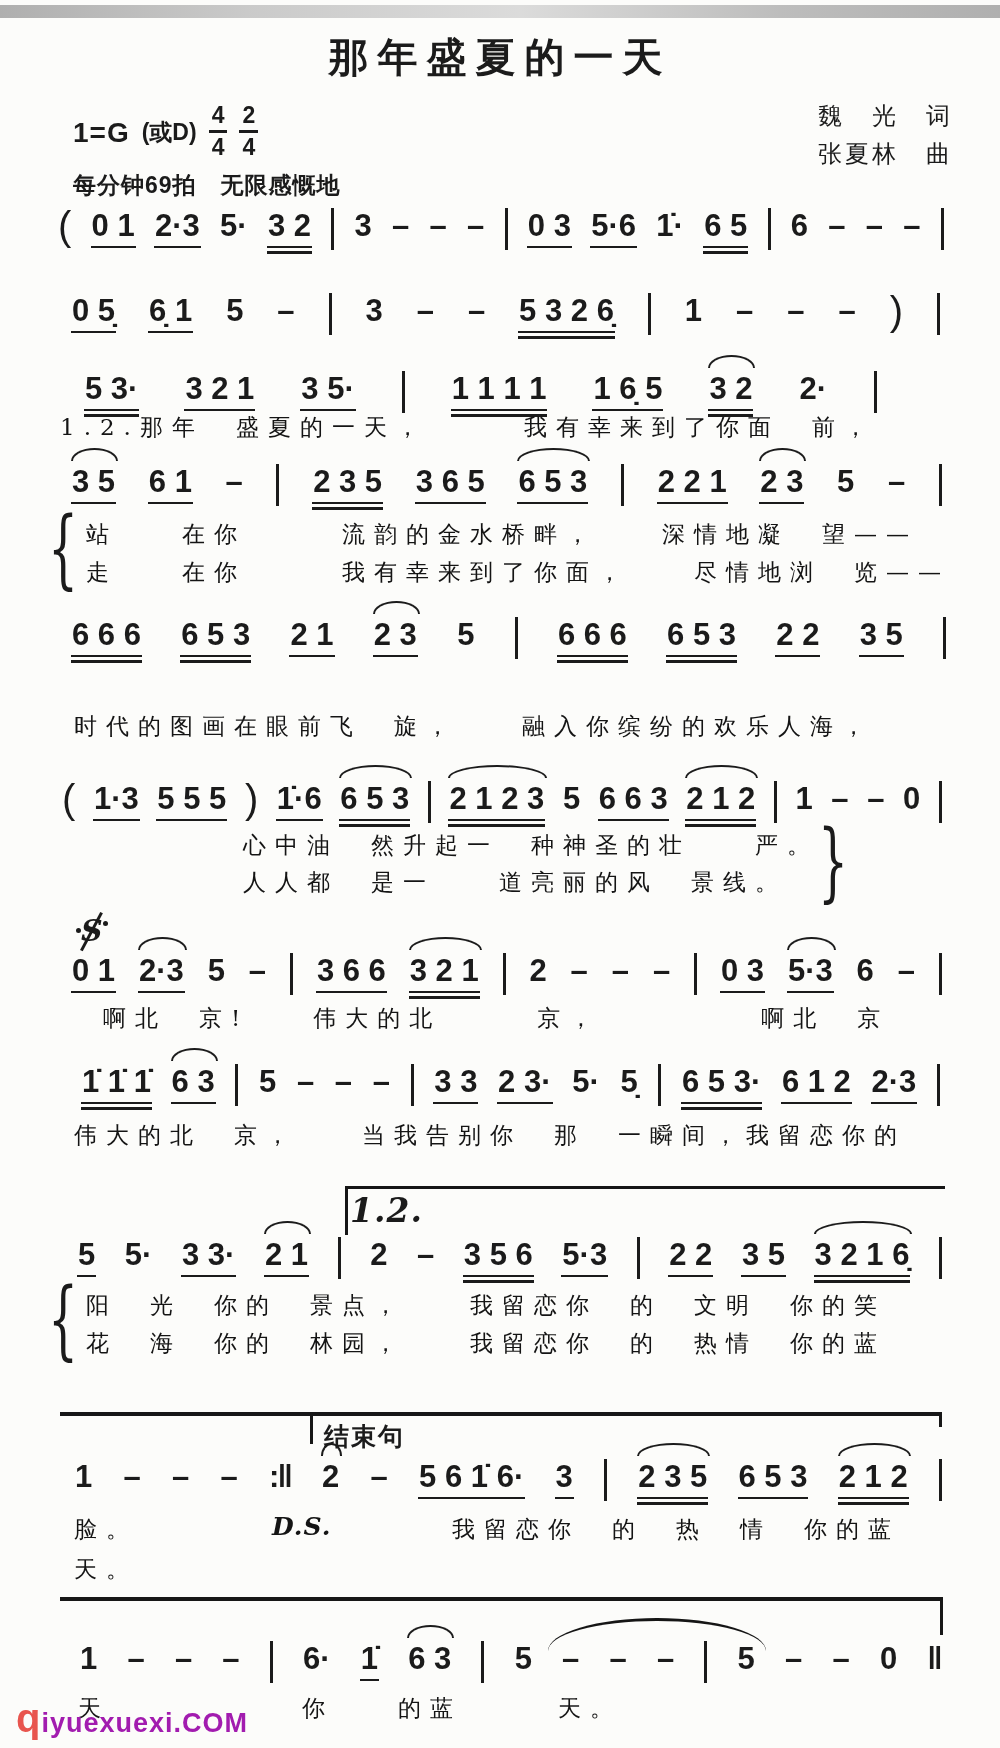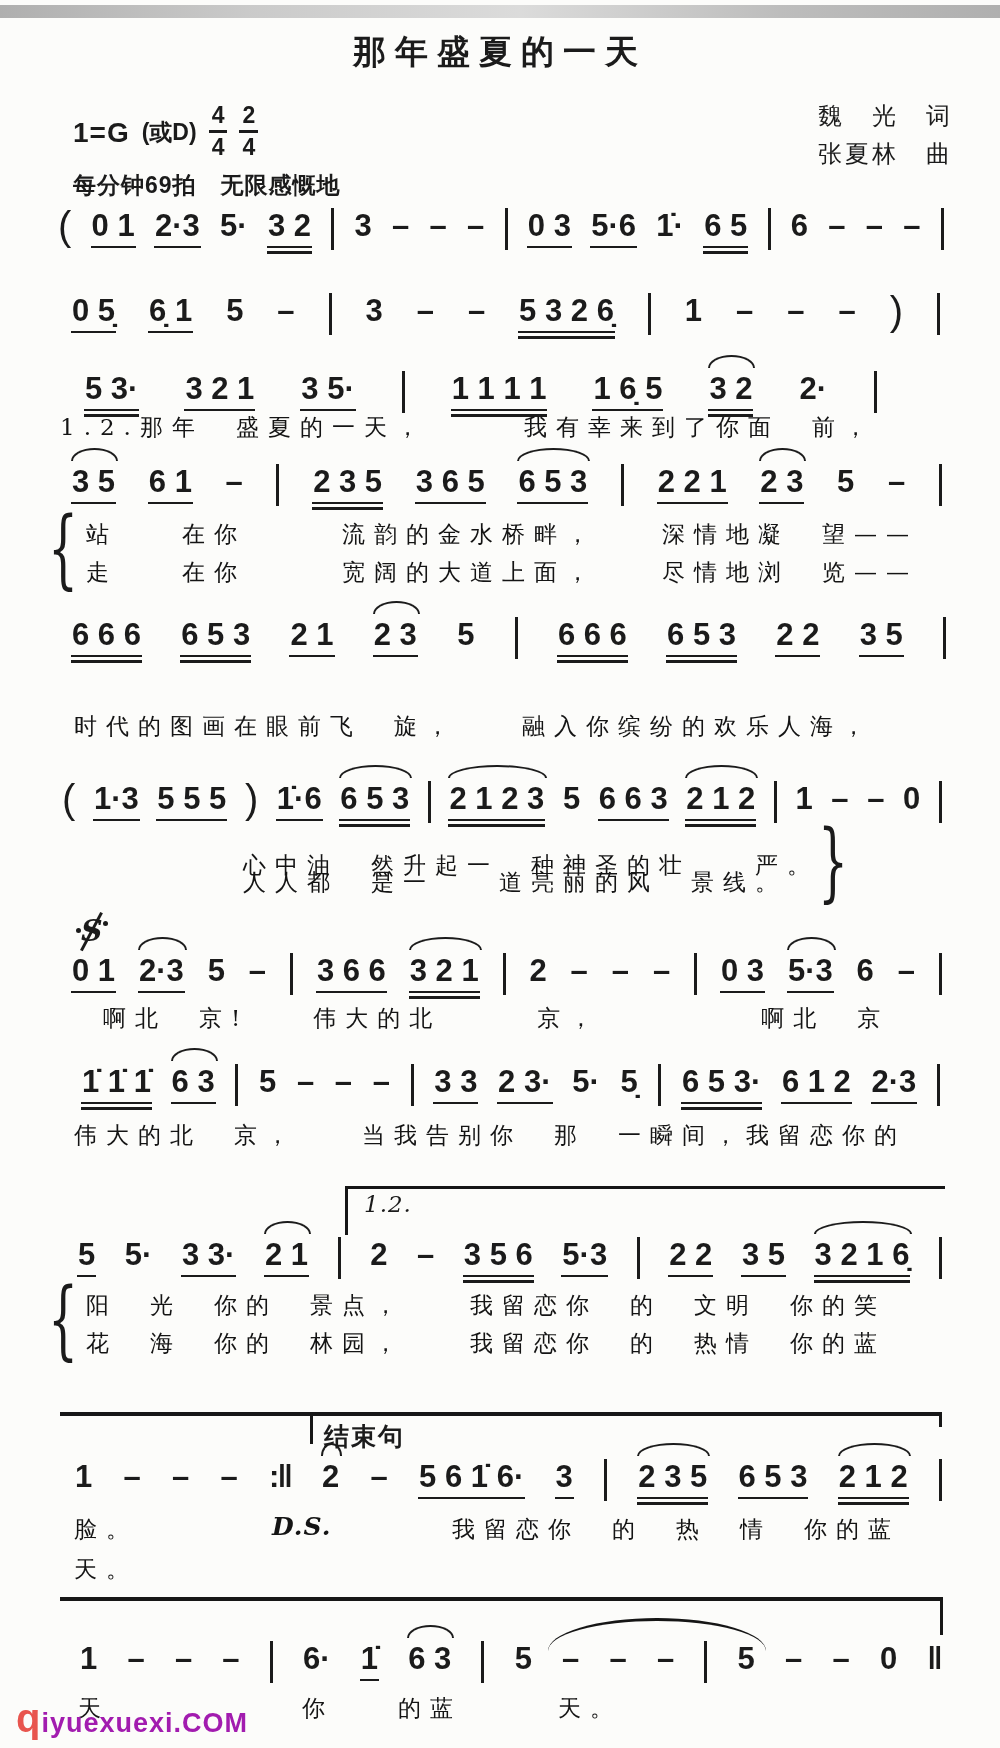--- a/index.html
+++ b/index.html
@@ -1,21 +1,21 @@
 <!DOCTYPE html>
 <html><head>
 <meta charset="utf-8">
 <style>
   html,body{margin:0;padding:0;background:#e9e9e9;}
   .page{position:relative;width:1000px;height:1748px;margin:0 auto;background:#fcfcfa;
         font-family:"Liberation Sans","DejaVu Sans",sans-serif;color:#1b1b1b;overflow:hidden;}
   .scan-top{position:absolute;left:0;top:5px;width:100%;height:13px;opacity:.7;
         background:linear-gradient(90deg,#8e8e8e 0%,#b5b5b5 25%,#cdcdcd 52%,#a2a2a2 78%,#8f8f8f 100%);}
   .title{position:absolute;left:0;right:0;top:30px;margin:0;text-align:center;
-        font-size:33px;font-weight:bold;letter-spacing:9px;}
+        font-size:40px;font-weight:bold;letter-spacing:9px;}
   .keyrow{position:absolute;left:73px;top:106px;display:flex;align-items:center;gap:12px;font-weight:bold;}
   .key{font-size:28px;letter-spacing:1px;}
   .keyalt{font-size:23px;}
   .ts{display:inline-flex;flex-direction:column;align-items:center;font-size:23px;line-height:1;margin-top:-2px;}
   .ts b{padding:0 3px 3px;border-bottom:3px solid #1b1b1b;}
   .ts i{font-style:normal;font-weight:bold;padding-top:3px;}
   .credit{position:absolute;left:818px;font-family:"DejaVu Serif","Liberation Serif",serif;
         font-size:24px;letter-spacing:3px;white-space:pre;}
   .c1{top:100px}.c2{top:138px}
   .tempo{position:absolute;left:73px;top:170px;font-size:23px;font-weight:bold;letter-spacing:1px;}
@@ -34,21 +34,21 @@
   .fin{letter-spacing:-1px;}
   .arc{position:absolute;left:-1px;right:-3px;top:-15px;height:11px;border:2.5px solid #1b1b1b;border-bottom:none;
        border-radius:50% 50% 0 0 / 100% 100% 0 0;}
 
   
   .lyr{position:absolute;font-family:"DejaVu Serif","Liberation Serif",serif;font-size:23px;
        letter-spacing:9px;white-space:pre;color:#141414;}
   .lc {left:60px; top:412px;text-align:center;}
   .ld1{left:86px; top:519px;}  .ld2{left:86px; top:557px;}
   .le1{left:74px; top:674px;}  .le2{left:74px; top:711px;}
-  .lf1{left:243px;top:830px;margin-top:20px;}  .lf2{left:243px;top:867px;}
+  .lf1{left:243px;top:830px;}  .lf2{left:243px;top:867px;}
   .lg {left:103px;top:1003px;}
   .lh {left:74px; top:1120px;}
   .li1{left:86px; top:1290px;} .li2{left:86px; top:1328px;}
   .ljw{left:74px; top:1514px;}
   .ds {left:272px;top:1512px;font-style:italic;font-weight:bold;letter-spacing:1px;font-size:25px;}
   .ljr{left:452px;top:1514px;}
   .lj2{left:74px; top:1554px;}
   .lk {left:78px; top:1693px;}
 
   
@@ -71,22 +71,22 @@
   .brf{left:818px;top:818px;}
 
   .segno{position:absolute;left:76px;top:913px;width:32px;height:40px;}
   .segno .sg{font-family:"DejaVu Serif",serif;font-style:italic;font-weight:bold;font-size:30px;line-height:36px;display:inline-block;padding-left:5px;}
   .segno::before{content:"";position:absolute;left:14px;top:-3px;width:2.5px;height:43px;background:#1b1b1b;transform:rotate(28deg);}
   .segno::after{content:"";position:absolute;left:0;top:15px;width:5px;height:5px;border-radius:50%;background:#1b1b1b;
                 box-shadow:27px -7px 0 #1b1b1b;}
 
   .volta{position:absolute;left:345px;top:1186px;width:597px;height:46px;
          border-top:3.5px solid #161616;border-left:3px solid #161616;}
-  .vlabel{position:absolute;left:16px;top:2px;font-family:"DejaVu Serif",serif;font-style:italic;
-          font-size:23px;font-weight:normal;letter-spacing:1px;}
+  .vlabel{position:absolute;left:2px;top:2px;font-family:"DejaVu Serif",serif;font-style:italic;
+          font-size:33px;font-weight:bold;letter-spacing:1px;}
 
   .jline{position:absolute;left:60px;top:1412px;width:882px;height:3.5px;background:#171717;}
   .jline::after{content:"";position:absolute;right:0;top:0;width:3px;height:15px;background:#171717;}
   .jtick{position:absolute;left:310px;top:1412px;width:3px;height:32px;background:#171717;}
   .jlabel{position:absolute;left:324px;top:1420px;font-size:25px;font-weight:bold;letter-spacing:2px;}
 
   .kline{position:absolute;left:60px;top:1597px;width:883px;height:3.5px;background:#171717;}
   .kline::after{content:"";position:absolute;right:0;top:0;width:3px;height:38px;background:#171717;}
 
   .bigarc{position:absolute;left:548px;top:1618px;width:218px;height:30px;border-top:3px solid #151515;
@@ -127,21 +127,21 @@
   <div class="m se"><span class="nt u2">6 6 6</span><span class="nt u2">6 5 3</span><span class="nt u1">2 1</span><span class="nt u1">2 3<i class="arc"></i></span><span class="nt">5</span><span class="bar"></span><span class="nt u2">6 6 6</span><span class="nt u2">6 5 3</span><span class="nt u1">2 2</span><span class="nt u1">3 5</span><span class="bar"></span></div>
   <div class="m sf"><span class="nt par">(</span><span class="nt u1">1·3</span><span class="nt u1">5 5 5</span><span class="nt par">)</span><span class="nt u1">1̇·6</span><span class="nt u2">6 5 3<i class="arc"></i></span><span class="bar"></span><span class="nt u2">2 1 2 3<i class="arc"></i></span><span class="nt">5</span><span class="nt u1">6 6 3</span><span class="nt u2">2 1 2<i class="arc"></i></span><span class="bar"></span><span class="nt">1</span><span class="nt dash">–</span><span class="nt dash">–</span><span class="nt">0</span><span class="bar"></span></div>
   <div class="m sg"><span class="nt u1">0 1</span><span class="nt u1">2·3<i class="arc"></i></span><span class="nt">5</span><span class="nt dash">–</span><span class="bar"></span><span class="nt u1">3 6 6</span><span class="nt u2">3 2 1<i class="arc"></i></span><span class="bar"></span><span class="nt">2</span><span class="nt dash">–</span><span class="nt dash">–</span><span class="nt dash">–</span><span class="bar"></span><span class="nt u1">0 3</span><span class="nt u1">5·3<i class="arc"></i></span><span class="nt">6</span><span class="nt dash">–</span><span class="bar"></span></div>
   <div class="m sh"><span class="nt u2">1̇ 1̇ 1̇</span><span class="nt u1">6 3<i class="arc"></i></span><span class="bar"></span><span class="nt">5</span><span class="nt dash">–</span><span class="nt dash">–</span><span class="nt dash">–</span><span class="bar"></span><span class="nt u1">3 3</span><span class="nt u1">2 3·</span><span class="nt">5·</span><span class="nt">5̣</span><span class="bar"></span><span class="nt u2">6 5 3·</span><span class="nt u1">6 1 2</span><span class="nt u1">2·3</span><span class="bar"></span></div>
   <div class="m si"><span class="nt u1">5</span><span class="nt">5·</span><span class="nt u1">3 3·</span><span class="nt u1">2 1<i class="arc"></i></span><span class="bar"></span><span class="nt">2</span><span class="nt dash">–</span><span class="nt u2">3 5 6</span><span class="nt u1">5·3</span><span class="bar"></span><span class="nt u1">2 2</span><span class="nt u1">3 5</span><span class="nt u2">3 2 1 6̣<i class="arc"></i></span><span class="bar"></span></div>
   <div class="m sj"><span class="nt">1</span><span class="nt dash">–</span><span class="nt dash">–</span><span class="nt dash">–</span><span class="nt rep">:‖</span><span class="nt">2<i class="arc"></i></span><span class="nt dash">–</span><span class="nt u1">5 6 1̇ 6·</span><span class="nt u1">3</span><span class="bar"></span><span class="nt u2">2 3 5<i class="arc"></i></span><span class="nt u1">6 5 3</span><span class="nt u2">2 1 2<i class="arc"></i></span><span class="bar"></span></div>
   <div class="m sk"><span class="nt">1</span><span class="nt dash">–</span><span class="nt dash">–</span><span class="nt dash">–</span><span class="bar"></span><span class="nt">6·</span><span class="nt u1">1̇</span><span class="nt">6 3<i class="arc"></i></span><span class="bar"></span><span class="nt">5</span><span class="nt dash">–</span><span class="nt dash">–</span><span class="nt dash">–</span><span class="bar"></span><span class="nt">5</span><span class="nt dash">–</span><span class="nt dash">–</span><span class="nt">0</span><span class="nt fin">‖</span></div>
 
   <div class="lyr lc">1.2.那年　盛夏的一天，　　　我有幸来到了你面　前，</div>
   <div class="lyr ld1">站　　在你　　　流韵的金水桥畔，　　深情地凝　望——</div>
-  <div class="lyr ld2">走　　在你　　　宽阔的大道上面，　　尽情地浏　览——</div>
+  <div class="lyr ld2">走　　在你　　　我有幸来到了你面，　　尽情地浏　览——</div>
   <div class="lyr le2">时代的图画在眼前飞　旋，　　融入你缤纷的欢乐人海，</div>
   <div class="lyr lf1">心中油　然升起一　种神圣的壮　　严。</div>
   <div class="lyr lf2">人人都　是一　　道亮丽的风　景线。</div>
   <div class="lyr lg">啊北　京!　　伟大的北　　　京，　　　　　啊北　京</div>
   <div class="lyr lh">伟大的北　京，　　当我告别你　那　一瞬间，我留恋你的</div>
   <div class="lyr li1">阳　光　你的　景点，　　我留恋你　的　文明　你的笑</div>
   <div class="lyr li2">花　海　你的　林园，　　我留恋你　的　热情　你的蓝</div>
   <div class="lyr ljw">脸。</div>
   <div class="lyr ds">D.S.</div>
   <div class="lyr ljr">我留恋你　的　热　情　你的蓝</div>

